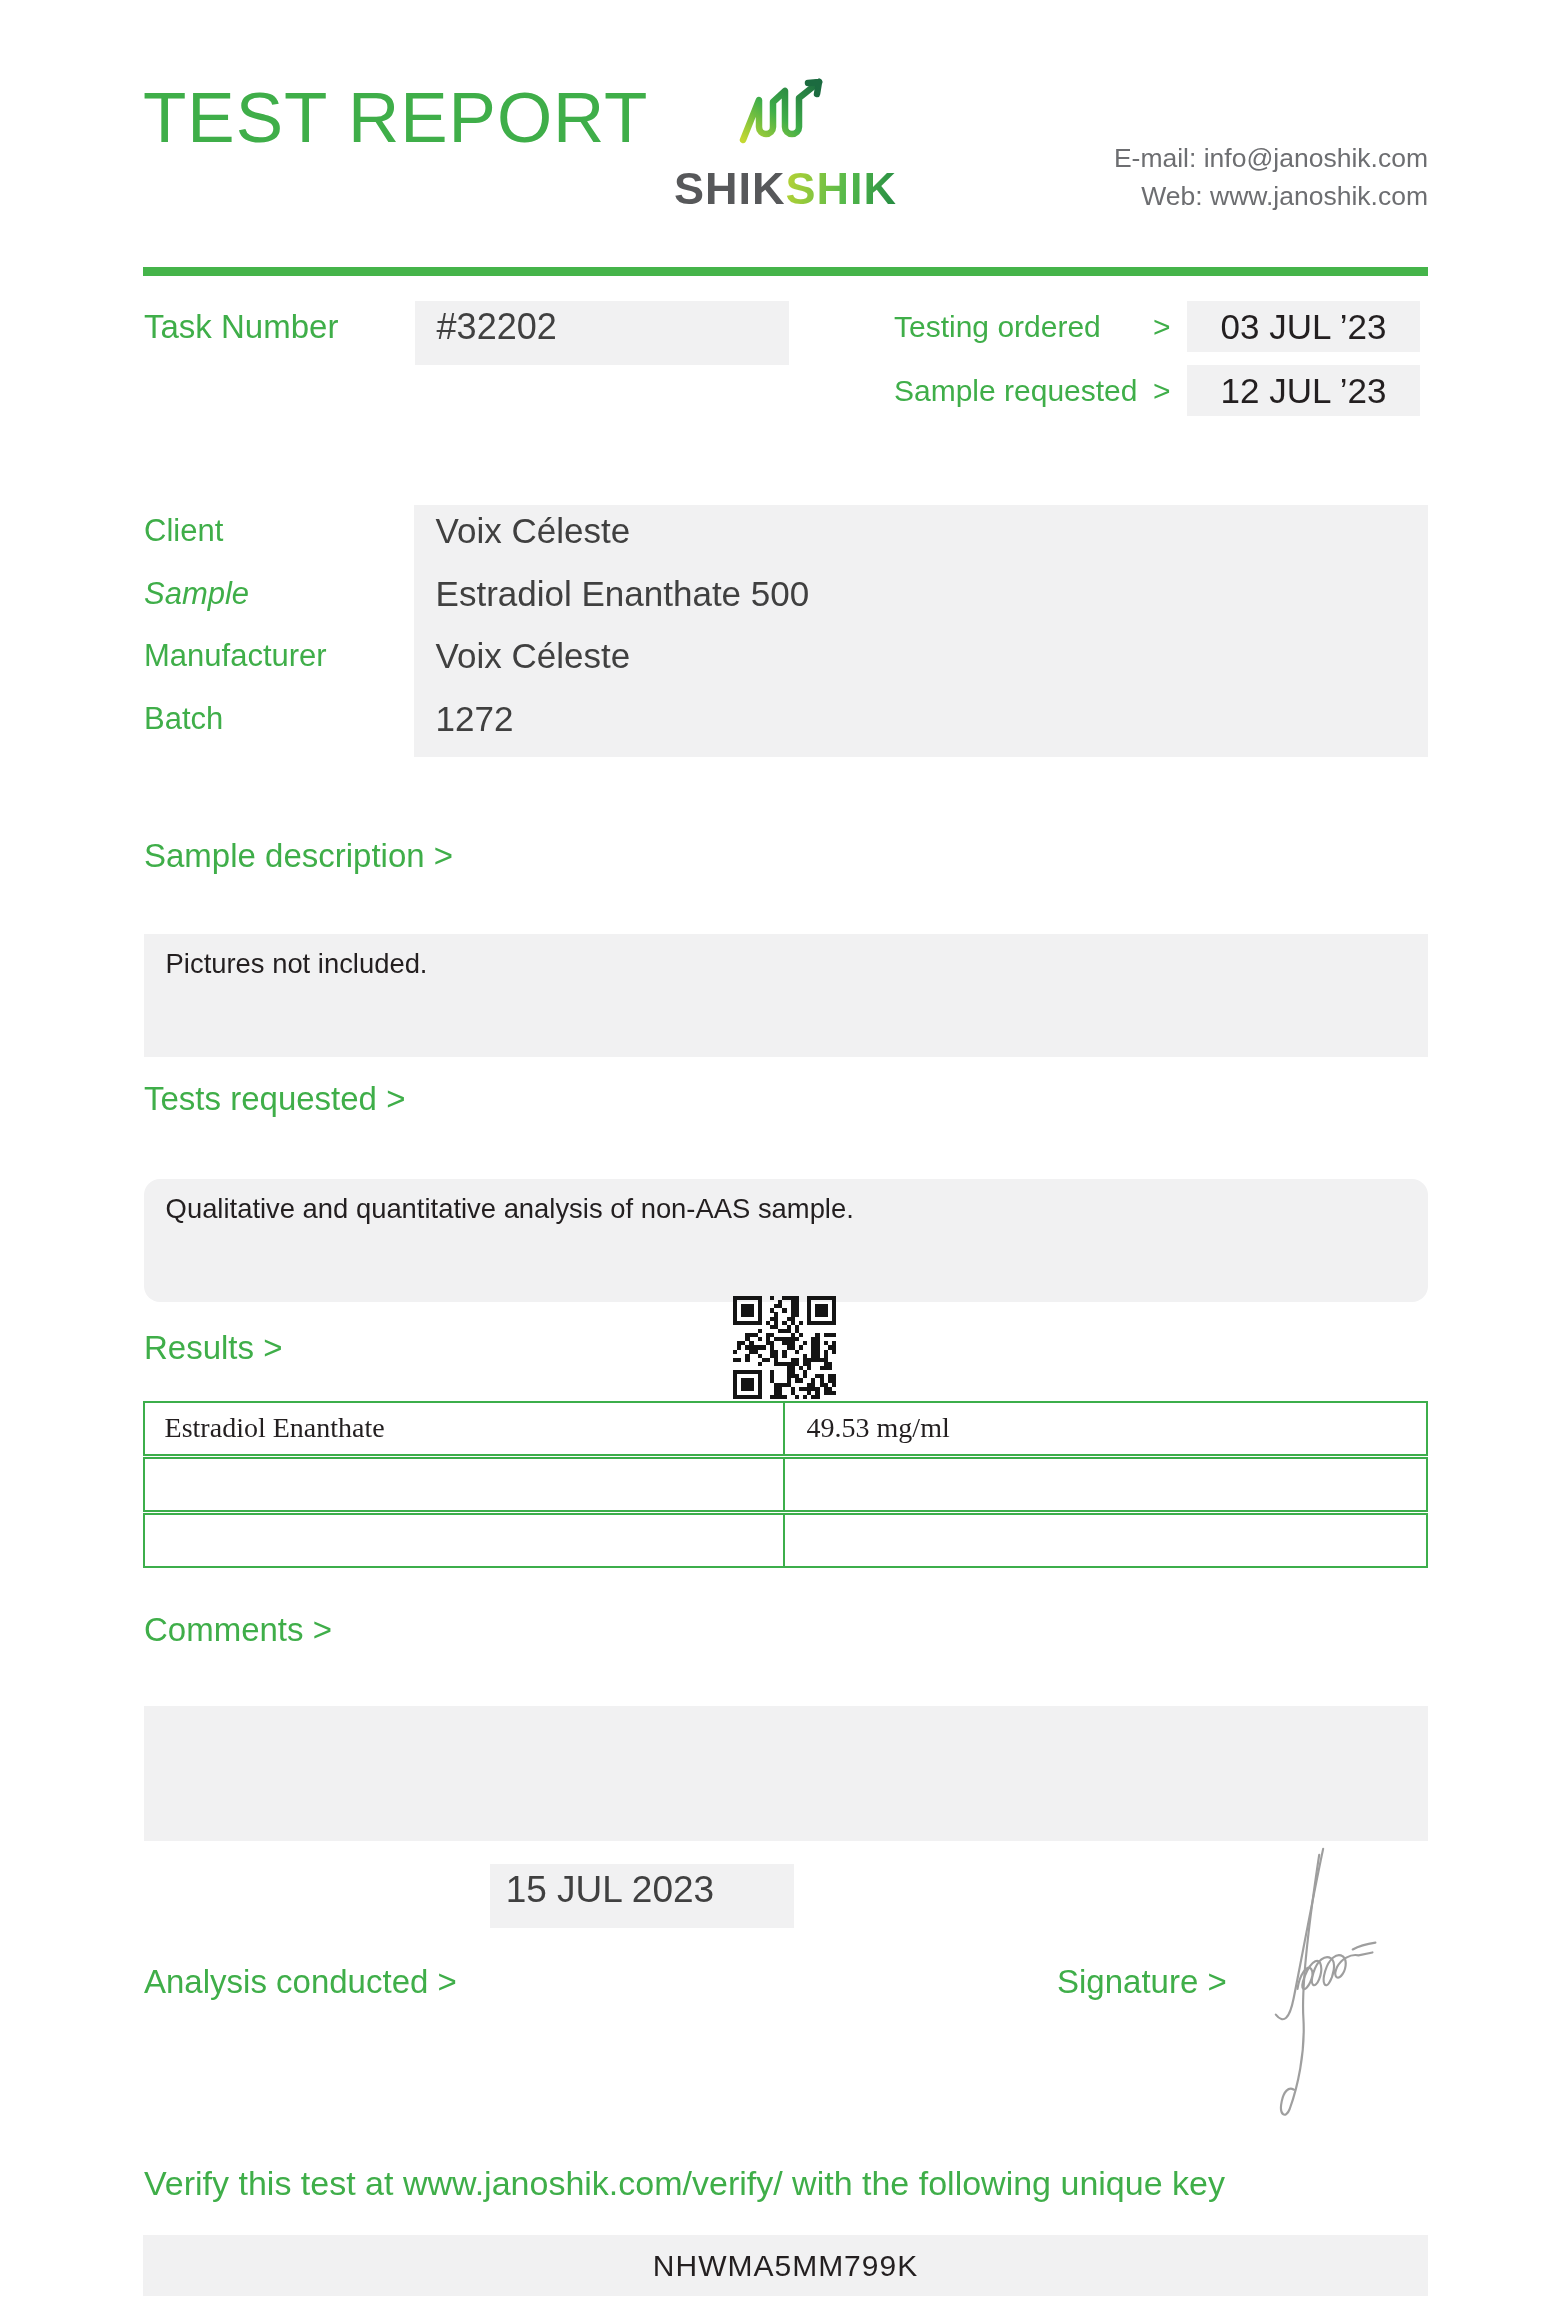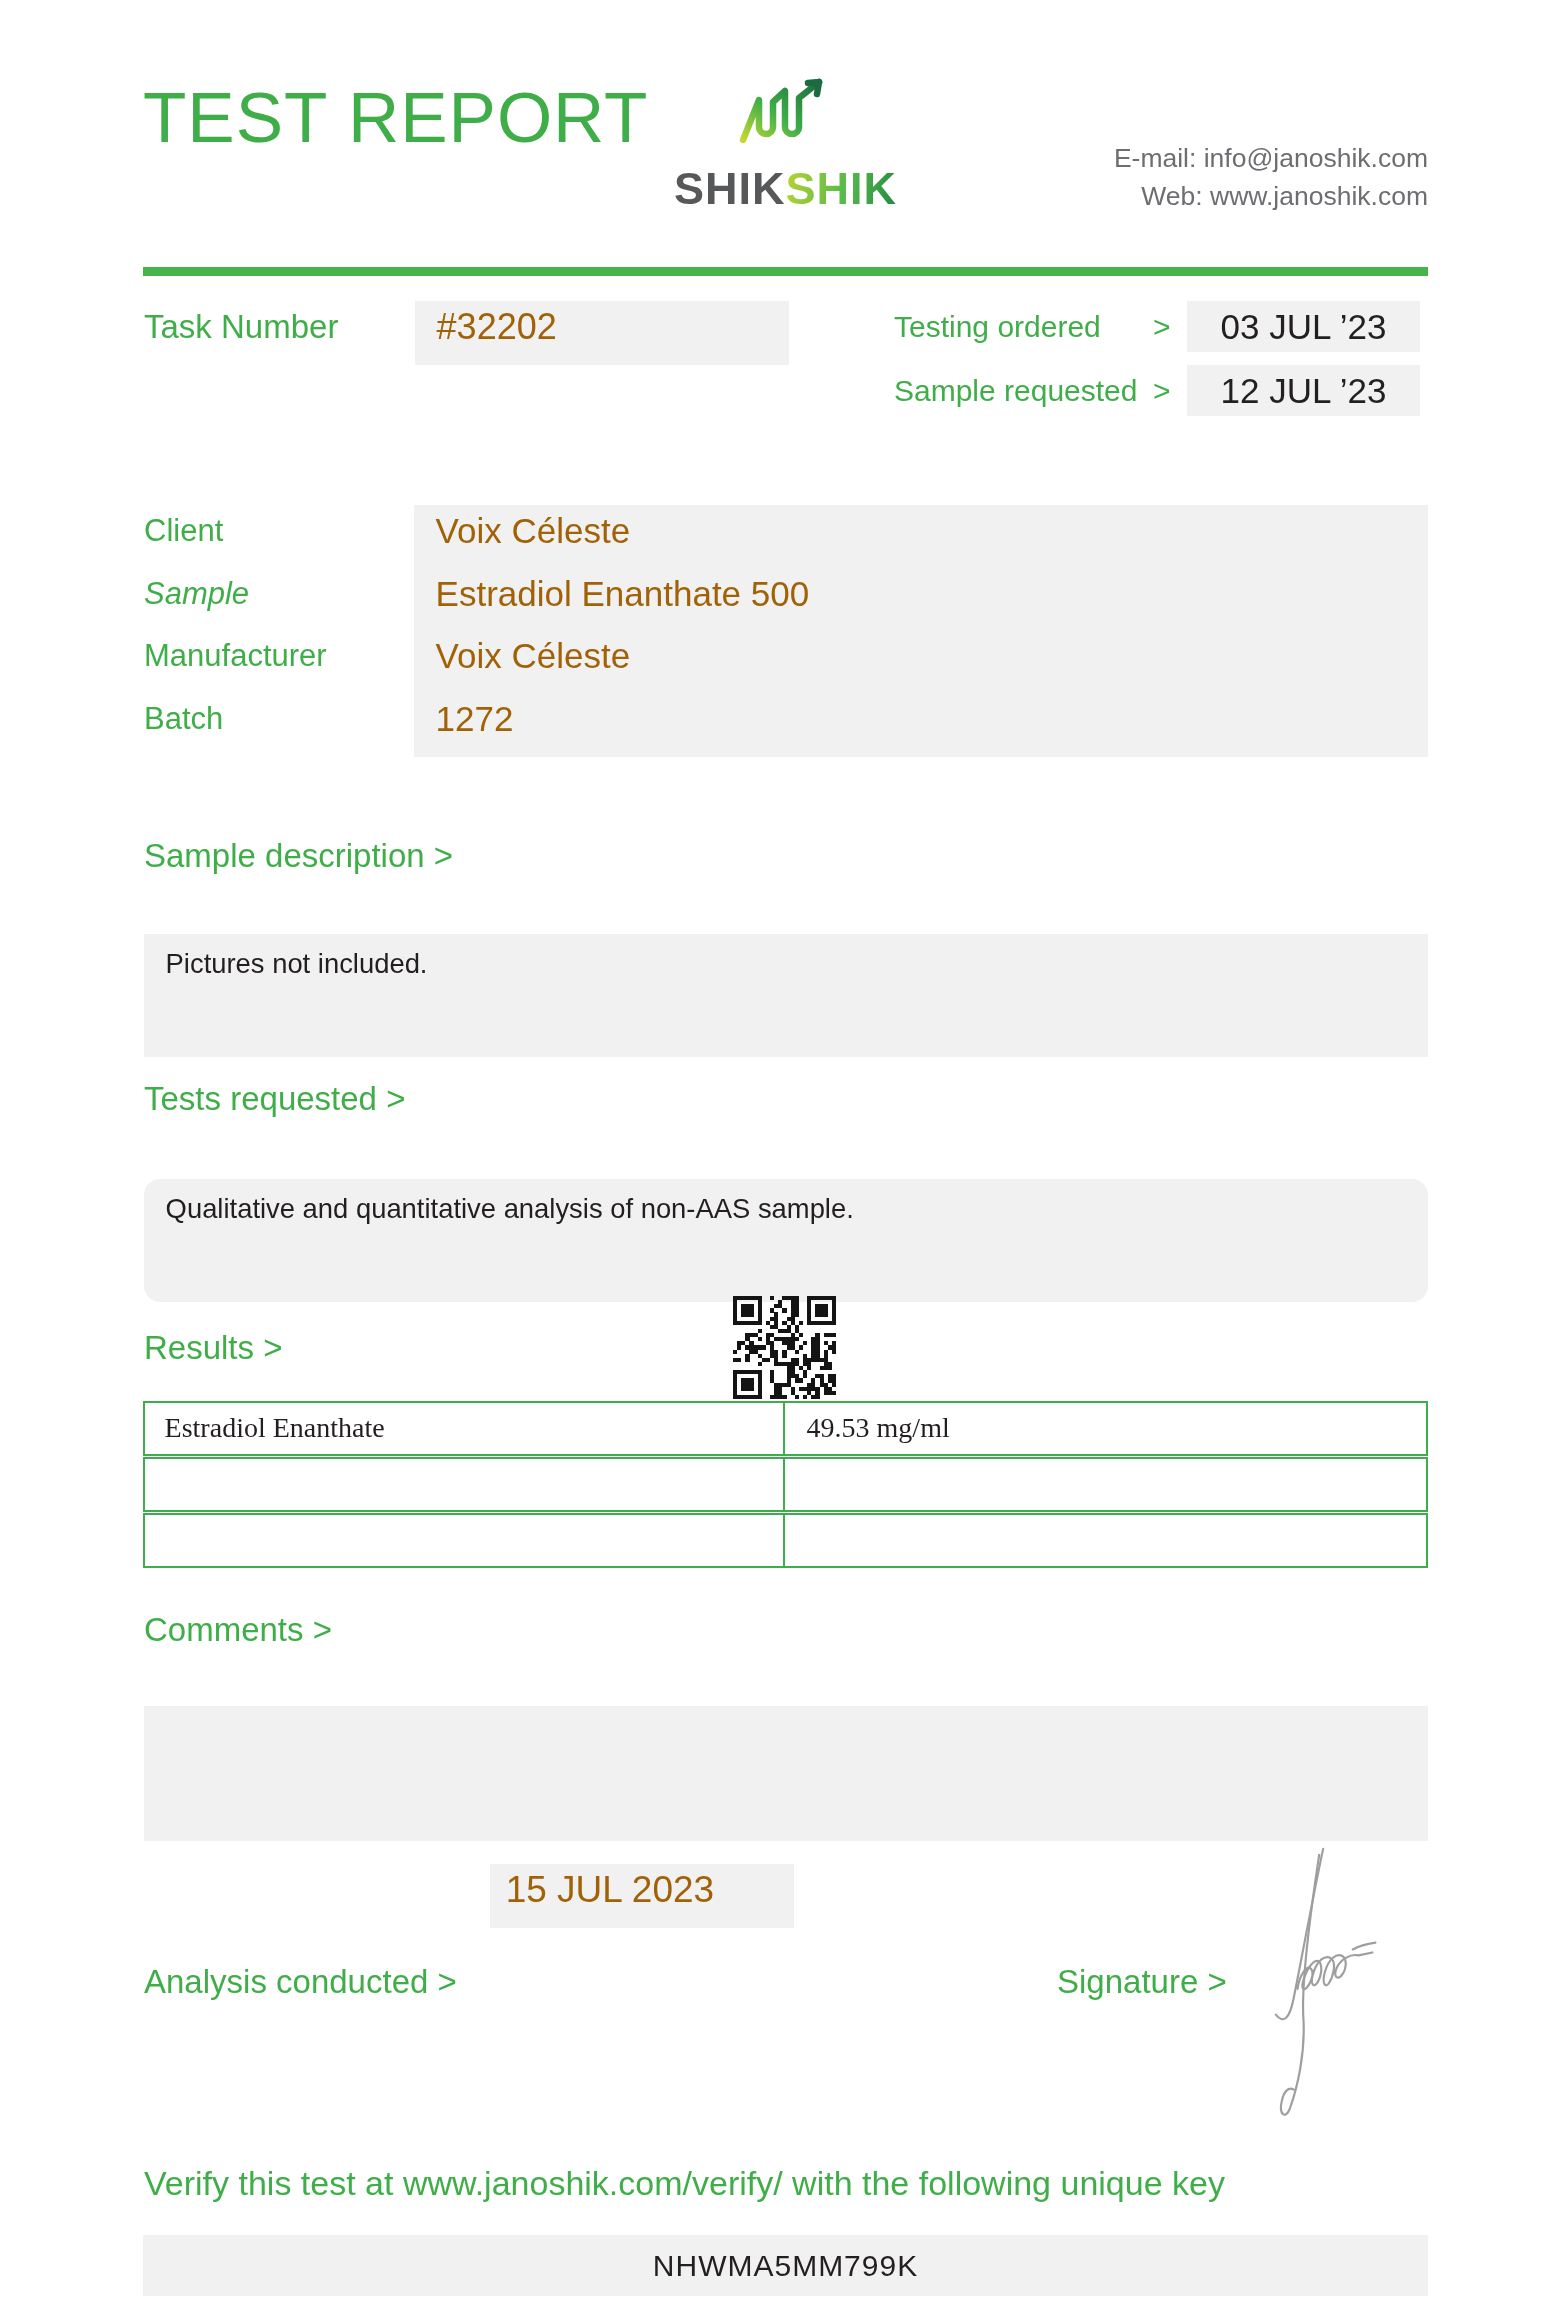--- a/index.html
+++ b/index.html
@@ -28,21 +28,21 @@
     -webkit-background-clip:text;background-clip:text;color:transparent;
   }
   .contact{
     left:938px;top:139px;width:490px;
     text-align:right;font-size:26.5px;line-height:38px;color:#6d6e71;
   }
   .rule{left:143px;top:267px;width:1285px;height:8.8px;background:#45b44a;}
   .lbl{font-size:31px;color:#3fae49;line-height:51px;white-space:nowrap;}
   .valbox{
     background:#f1f1f2;height:64px;line-height:51px;
-    font-size:35px;color:#a16207;white-space:nowrap;
+    font-size:35px;color:#404040;white-space:nowrap;
   }
   .valbox span{padding-left:21.6px;display:inline-block;}
   .datebox{
     background:#f1f1f2;height:51px;line-height:51px;
     font-size:35px;text-align:center;white-space:nowrap;
   }
   .sechead{font-size:33px;line-height:39px;color:#3fae49;white-space:nowrap;}
   .graybox{
     background:#f1f1f2;
     font-size:27.4px;color:#231f20;

